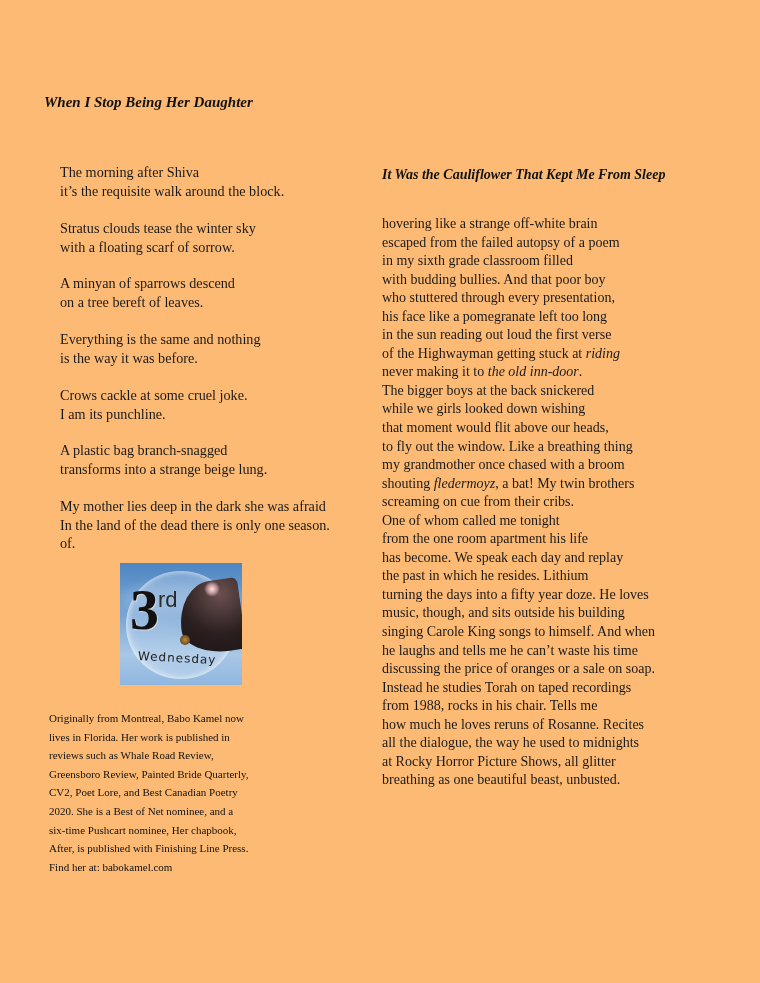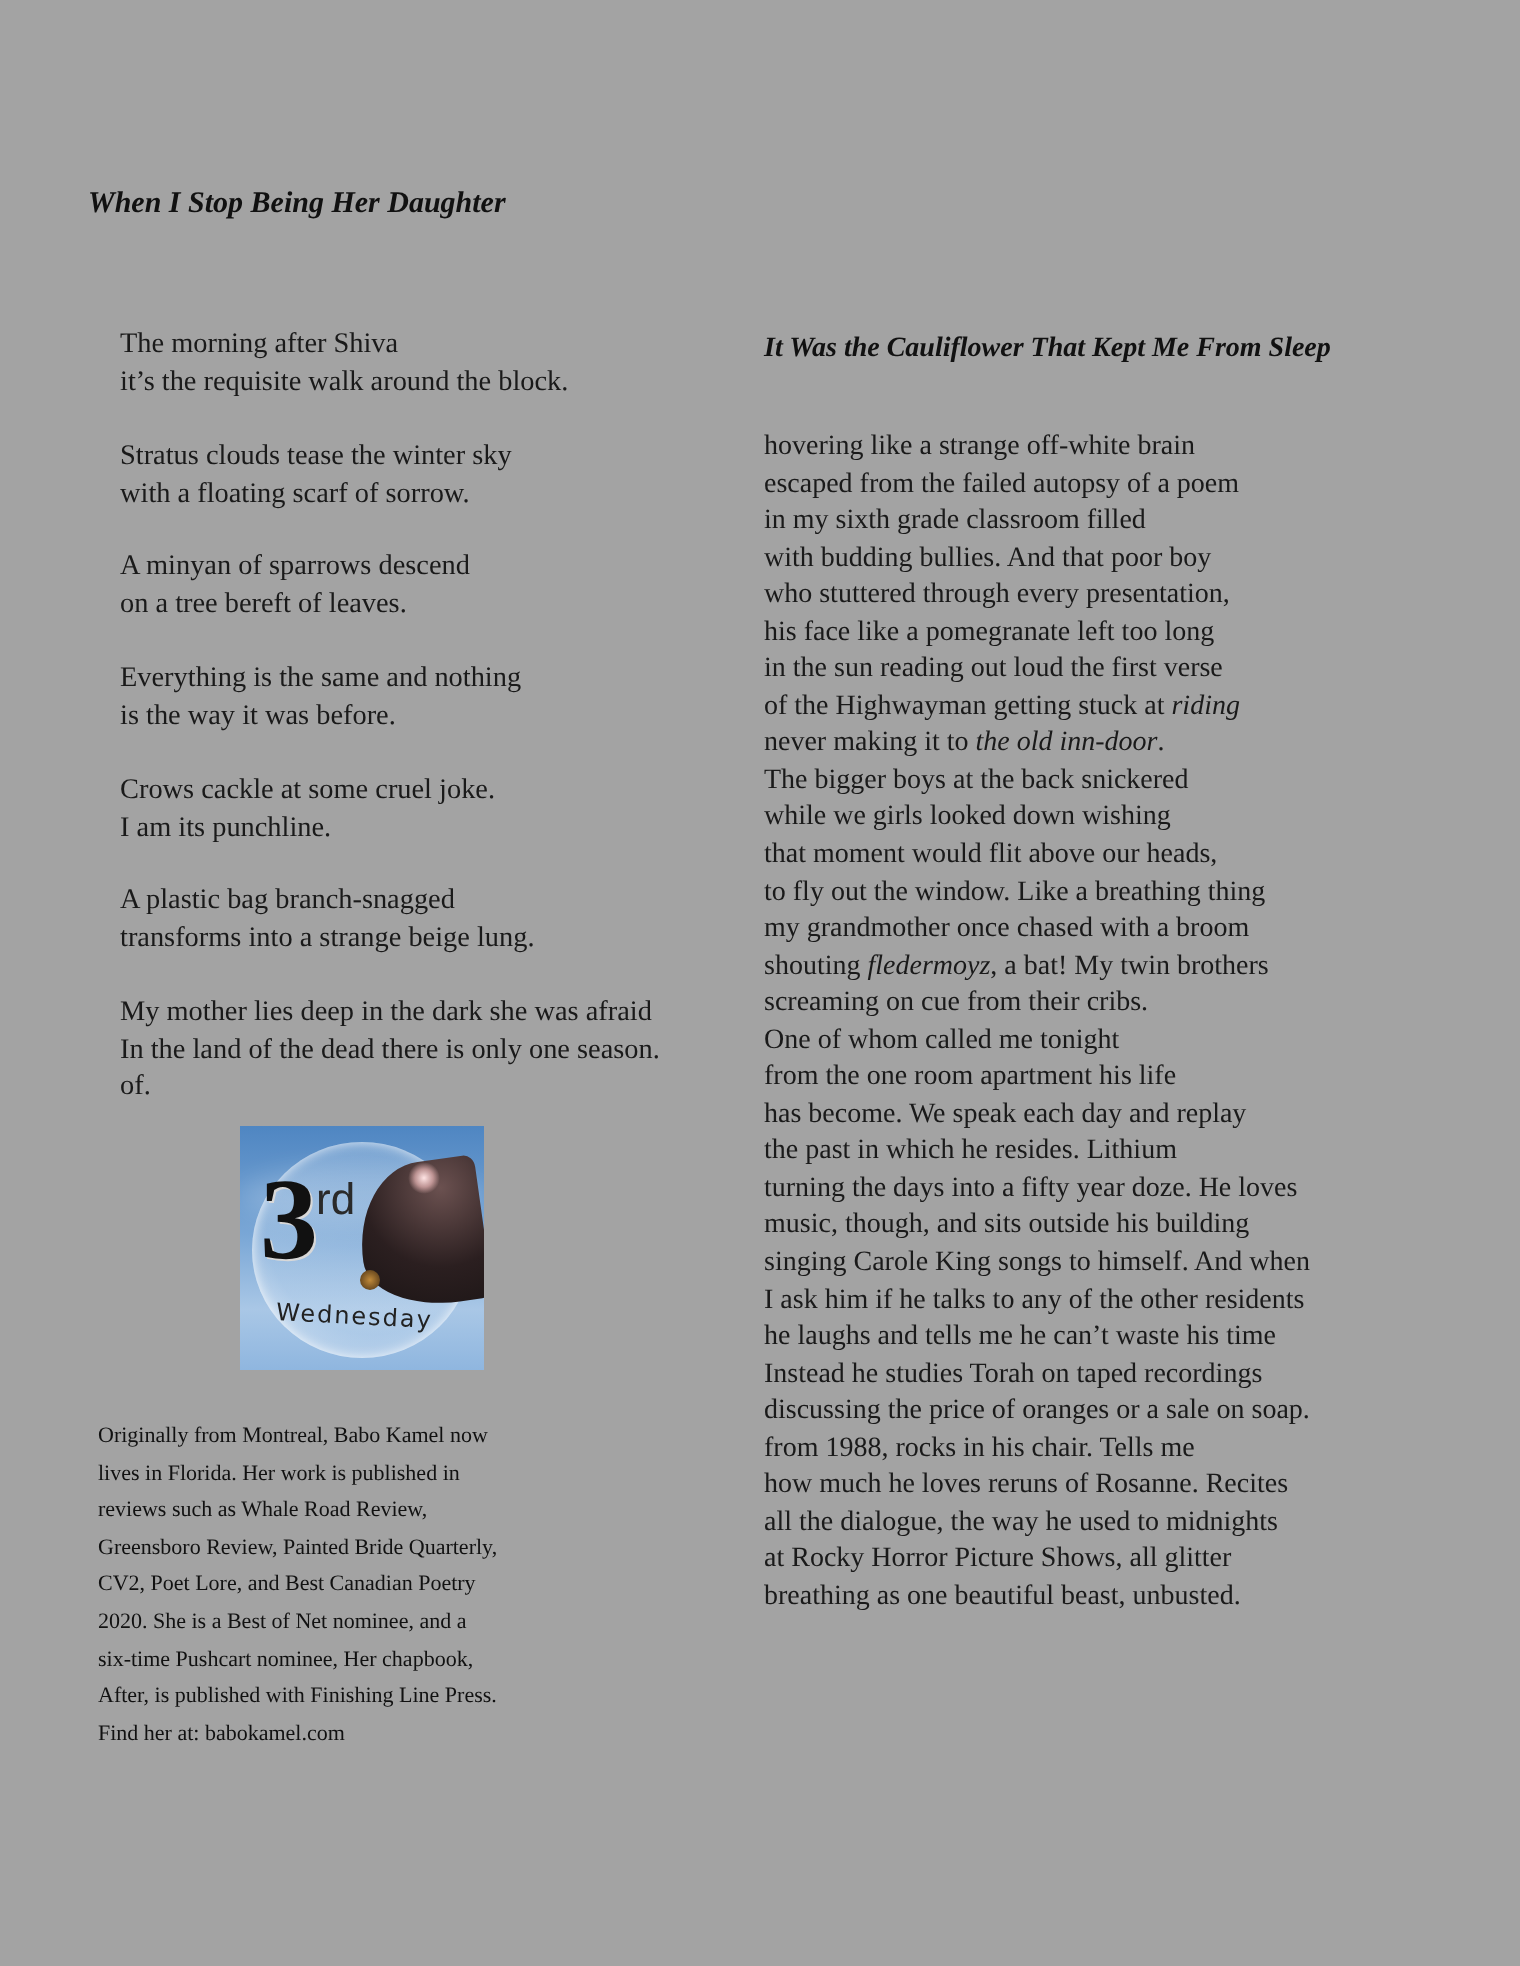--- a/index.html
+++ b/index.html
@@ -1,18 +1,18 @@
 <!DOCTYPE html>
 <html><head>
 <meta charset="utf-8">
 <style>
   html, body { margin: 0; padding: 0; background: #ffffff; }
   body { width: 760px; height: 983px; position: relative; overflow: hidden;
          font-family: "Liberation Serif", "DejaVu Serif", serif; color: #1a1a1a; }
-  .page { position: absolute; left: 0; top: 0; width: 760px; height: 983px; background: #a3a3a3; }
+  .page { position: absolute; left: 0; top: 0; width: 760px; height: 983px; background: #fdba74; }
 
   .poem-title { position: absolute; margin: 0; font-weight: bold; font-style: italic;
                 font-family: "Liberation Serif", serif; font-size: 15px; line-height: 18px; color: #111; white-space: nowrap; }
   #title-left { left: 44px; top: 93px; }
   #title-right { left: 382px; top: 166px; font-size: 14px; }
 
   .stanza { position: absolute; margin: 16px; font-size: 14.2px; line-height: 18.6px; }
   .stanza .line { display: block; white-space: nowrap; }
   .left-col { left: 44px; width: 320px; }
 
@@ -124,24 +124,23 @@
     <span class="line">my grandmother once chased with a broom</span>
     <span class="line"><span>shouting </span><em>fledermoyz</em><span>, a bat! My twin brothers</span></span>
     <span class="line">screaming on cue from their cribs.</span>
     <span class="line">One of whom called me tonight</span>
     <span class="line">from the one room apartment his life</span>
     <span class="line">has become. We speak each day and replay</span>
     <span class="line">the past in which he resides. Lithium</span>
     <span class="line">turning the days into a fifty year doze. He loves</span>
     <span class="line">music, though, and sits outside his building</span>
     <span class="line">singing Carole King songs to himself. And when</span>
-    <span class="line">I ask him if he talks to any of the other residents</span>
     <span class="line">he laughs and tells me he can’t waste his time</span>
+    <span class="line">discussing the price of oranges or a sale on soap.</span>
     <span class="line">Instead he studies Torah on taped recordings</span>
-    <span class="line">discussing the price of oranges or a sale on soap.</span>
     <span class="line">from 1988, rocks in his chair. Tells me</span>
     <span class="line">how much he loves reruns of Rosanne. Recites</span>
     <span class="line">all the dialogue, the way he used to midnights</span>
     <span class="line">at Rocky Horror Picture Shows, all glitter</span>
     <span class="line">breathing as one beautiful beast, unbusted.</span>
   </div>
 
 </div>
 
 </body></html>

